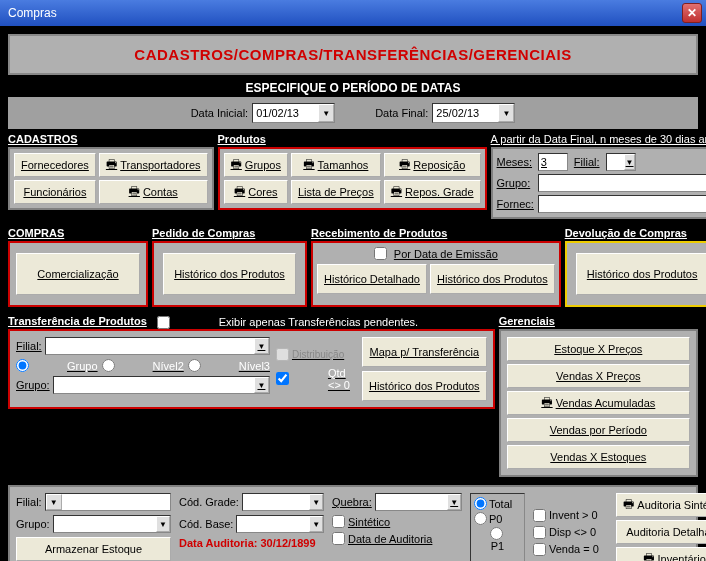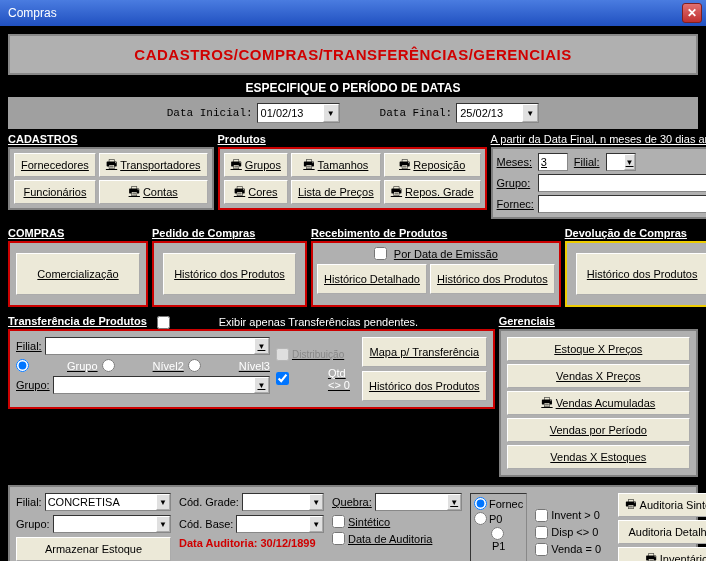--- a/index.html
+++ b/index.html
@@ -56,21 +56,21 @@
   .date-row {
     background: #a0a0a0;
     padding: 6px;
     margin-top: 2px;
     display:flex;
     align-items:center;
     justify-content:center;
     gap: 40px;
   }
   .date-field { display:flex; align-items:center; gap:4px; }
-  .date-label { color:black; font-size:11px;font-family:Liberation Mono, monospace; }
+  .date-label { color:black; font-size:11px; }
   .date-input {
     display:flex; align-items:center;
     background:white; border:1px inset #888; height:20px;
   }
   .date-input input {
     border:none; width:65px; font-size:11px; padding:1px 3px;
   }
   .date-input .drop {
     width:16px; height:18px; background:#e0e0e0;
     border:1px outset #fff; display:flex;
@@ -316,21 +316,20 @@
       </div>
     </div>
   </div>
 
   <div class="group-box" style="margin-top:8px; display:flex; gap:8px; padding:6px;">
 
     <div style="flex:0 0 155px; display:flex; flex-direction:column; gap:4px;">
       <div style="display:flex; align-items:center; gap:3px;">
         <span class="lbl">Filial:</span>
         <div class="sel sel-drop" style="flex:1;">
-          <input value="CONCRETISA" style="">
             <div class="drop">▼</div>
         </div>
       </div>
       <div style="display:flex; align-items:center; gap:3px;">
         <span class="lbl">Grupo:</span>
         <div class="sel sel-drop" style="flex:1;">
           <input style="">
             <div class="drop">▼</div>
         </div>
       </div>
@@ -369,21 +368,21 @@
         </label>
       <label style="display:flex;align-items:center;">
           <input type="checkbox" class="chk" style="">
           <span class="lbl">Data de Auditoria</span>
         </label>
     </div>
 
     <div style="flex:0 0 55px; border:1px inset #888; padding:3px; display:flex; flex-direction:column; gap:2px; background:#b0b0b0;">
       <label style="display:flex;align-items:center;">
           <input type="radio" class="radio" name="tp" checked="" style="">
-          <span class="lbl">Fornec</span>
+          <span class="lbl">Total</span>
         </label>
       <label style="display:flex;align-items:center;">
           <input type="radio" class="radio" name="tp" style="">
           <span class="lbl">P0</span>
         </label>
       <label style="display:flex;align-items:center;flex-direction:column;">
           <input type="radio" class="radio" name="tp" style="">
           <span class="lbl">P1</span>
         </label>
     </div>

